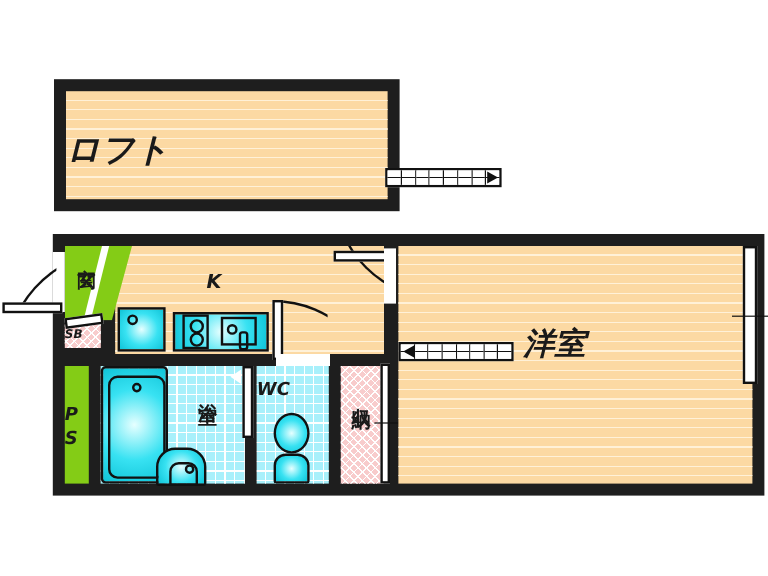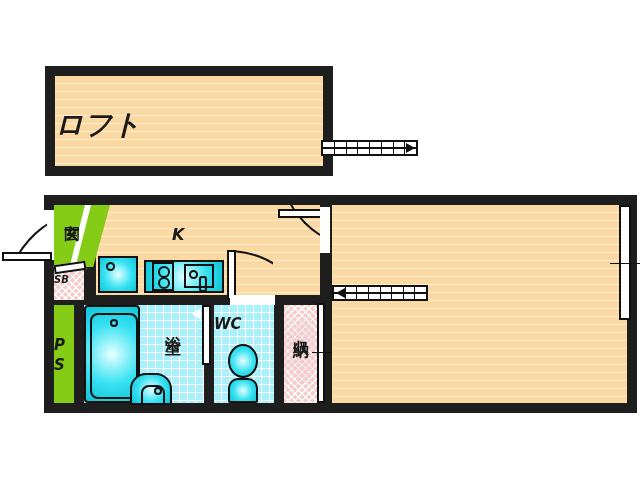--- a/index.html
+++ b/index.html
@@ -56,21 +56,21 @@
 
 <div class="abs grey" style="left:54px;top:205px;width:56px;height:62px;clip-path:polygon(0 0,100% 0,70% 100%,0 100%);">
 </div>
 <div class="abs" style="left:85px;top:205px;width:6px;height:60px;background:#fff;transform:skewX(-14deg);transform-origin:top left;"></div>
 <div class="abs vlabel" style="left:62px;top:212px;font-size:15px;">玄関</div>
 
 <div class="abs" style="left:44px;top:210px;width:10px;height:50px;background:#fff;"></div>
 <div class="abs door-arc" style="left:2px;top:210px;width:90px;height:100px;border-radius:100% 0 0 0;border-right:none;border-bottom:none;clip-path:inset(0 50% 50% 0);"></div>
 <div class="abs" style="left:2px;top:252px;width:46px;height:5px;background:#fff;border:2px solid #111;"></div>
 
-<div class="abs pink" style="left:54px;top:270px;width:30px;height:30px;">
+<div class="abs pink" style="left:54px;top:270px;width:30px;height:20px;">
   <div class="abs label" style="left:0;right:0;top:4px;font-size:10px;">SB</div>
 </div>
 <div class="abs" style="left:54px;top:263px;width:28px;height:5px;background:#fff;border:2px solid #111;transform:rotate(-8deg);"></div>
 
 <div class="abs fix" style="left:98px;top:256px;width:40px;height:37px;">
   <div class="abs" style="left:6px;top:4px;width:5px;height:5px;border:2px solid #111;border-radius:50%;"></div>
 </div>
 <div class="abs fix" style="left:144px;top:260px;width:80px;height:33px;"></div>
 <div class="abs" style="left:152px;top:262px;width:22px;height:29px;border:2px solid #111;box-sizing:border-box;">
   <div class="abs" style="left:4px;top:2px;width:8px;height:8px;border:2px solid #111;border-radius:50%;"></div>
@@ -113,20 +113,21 @@
 <div class="abs fix" style="left:228px;top:344px;width:30px;height:34px;border-radius:50%;"></div>
 <div class="abs fix" style="left:228px;top:378px;width:30px;height:25px;border-radius:10px 10px 2px 2px;"></div>
 
 <div class="abs pink" style="left:284px;top:305px;width:36px;height:98px;">
   <div class="abs vlabel" style="left:6px;top:22px;font-size:16px;">収納</div>
 </div>
 <div class="abs window" style="left:317px;top:303px;width:8px;height:100px;"></div>
 <div class="abs" style="left:312px;top:352px;width:30px;height:1px;background:#111;"></div>
 
 <div class="abs wood" style="left:332px;top:205px;width:295px;height:198px;">
+  <div class="abs label" style="left:104px;top:64px;font-size:26px;">洋室</div>
 </div>
 <div class="abs window" style="left:619px;top:205px;width:12px;height:115px;"></div>
 <div class="abs" style="left:610px;top:263px;width:30px;height:1px;background:#111;"></div>
 
 <div class="abs stairs" style="left:332px;top:285px;width:96px;height:16px;">
   <span></span>
     <span></span>
     <span></span>
     <span></span>
     <span></span>

